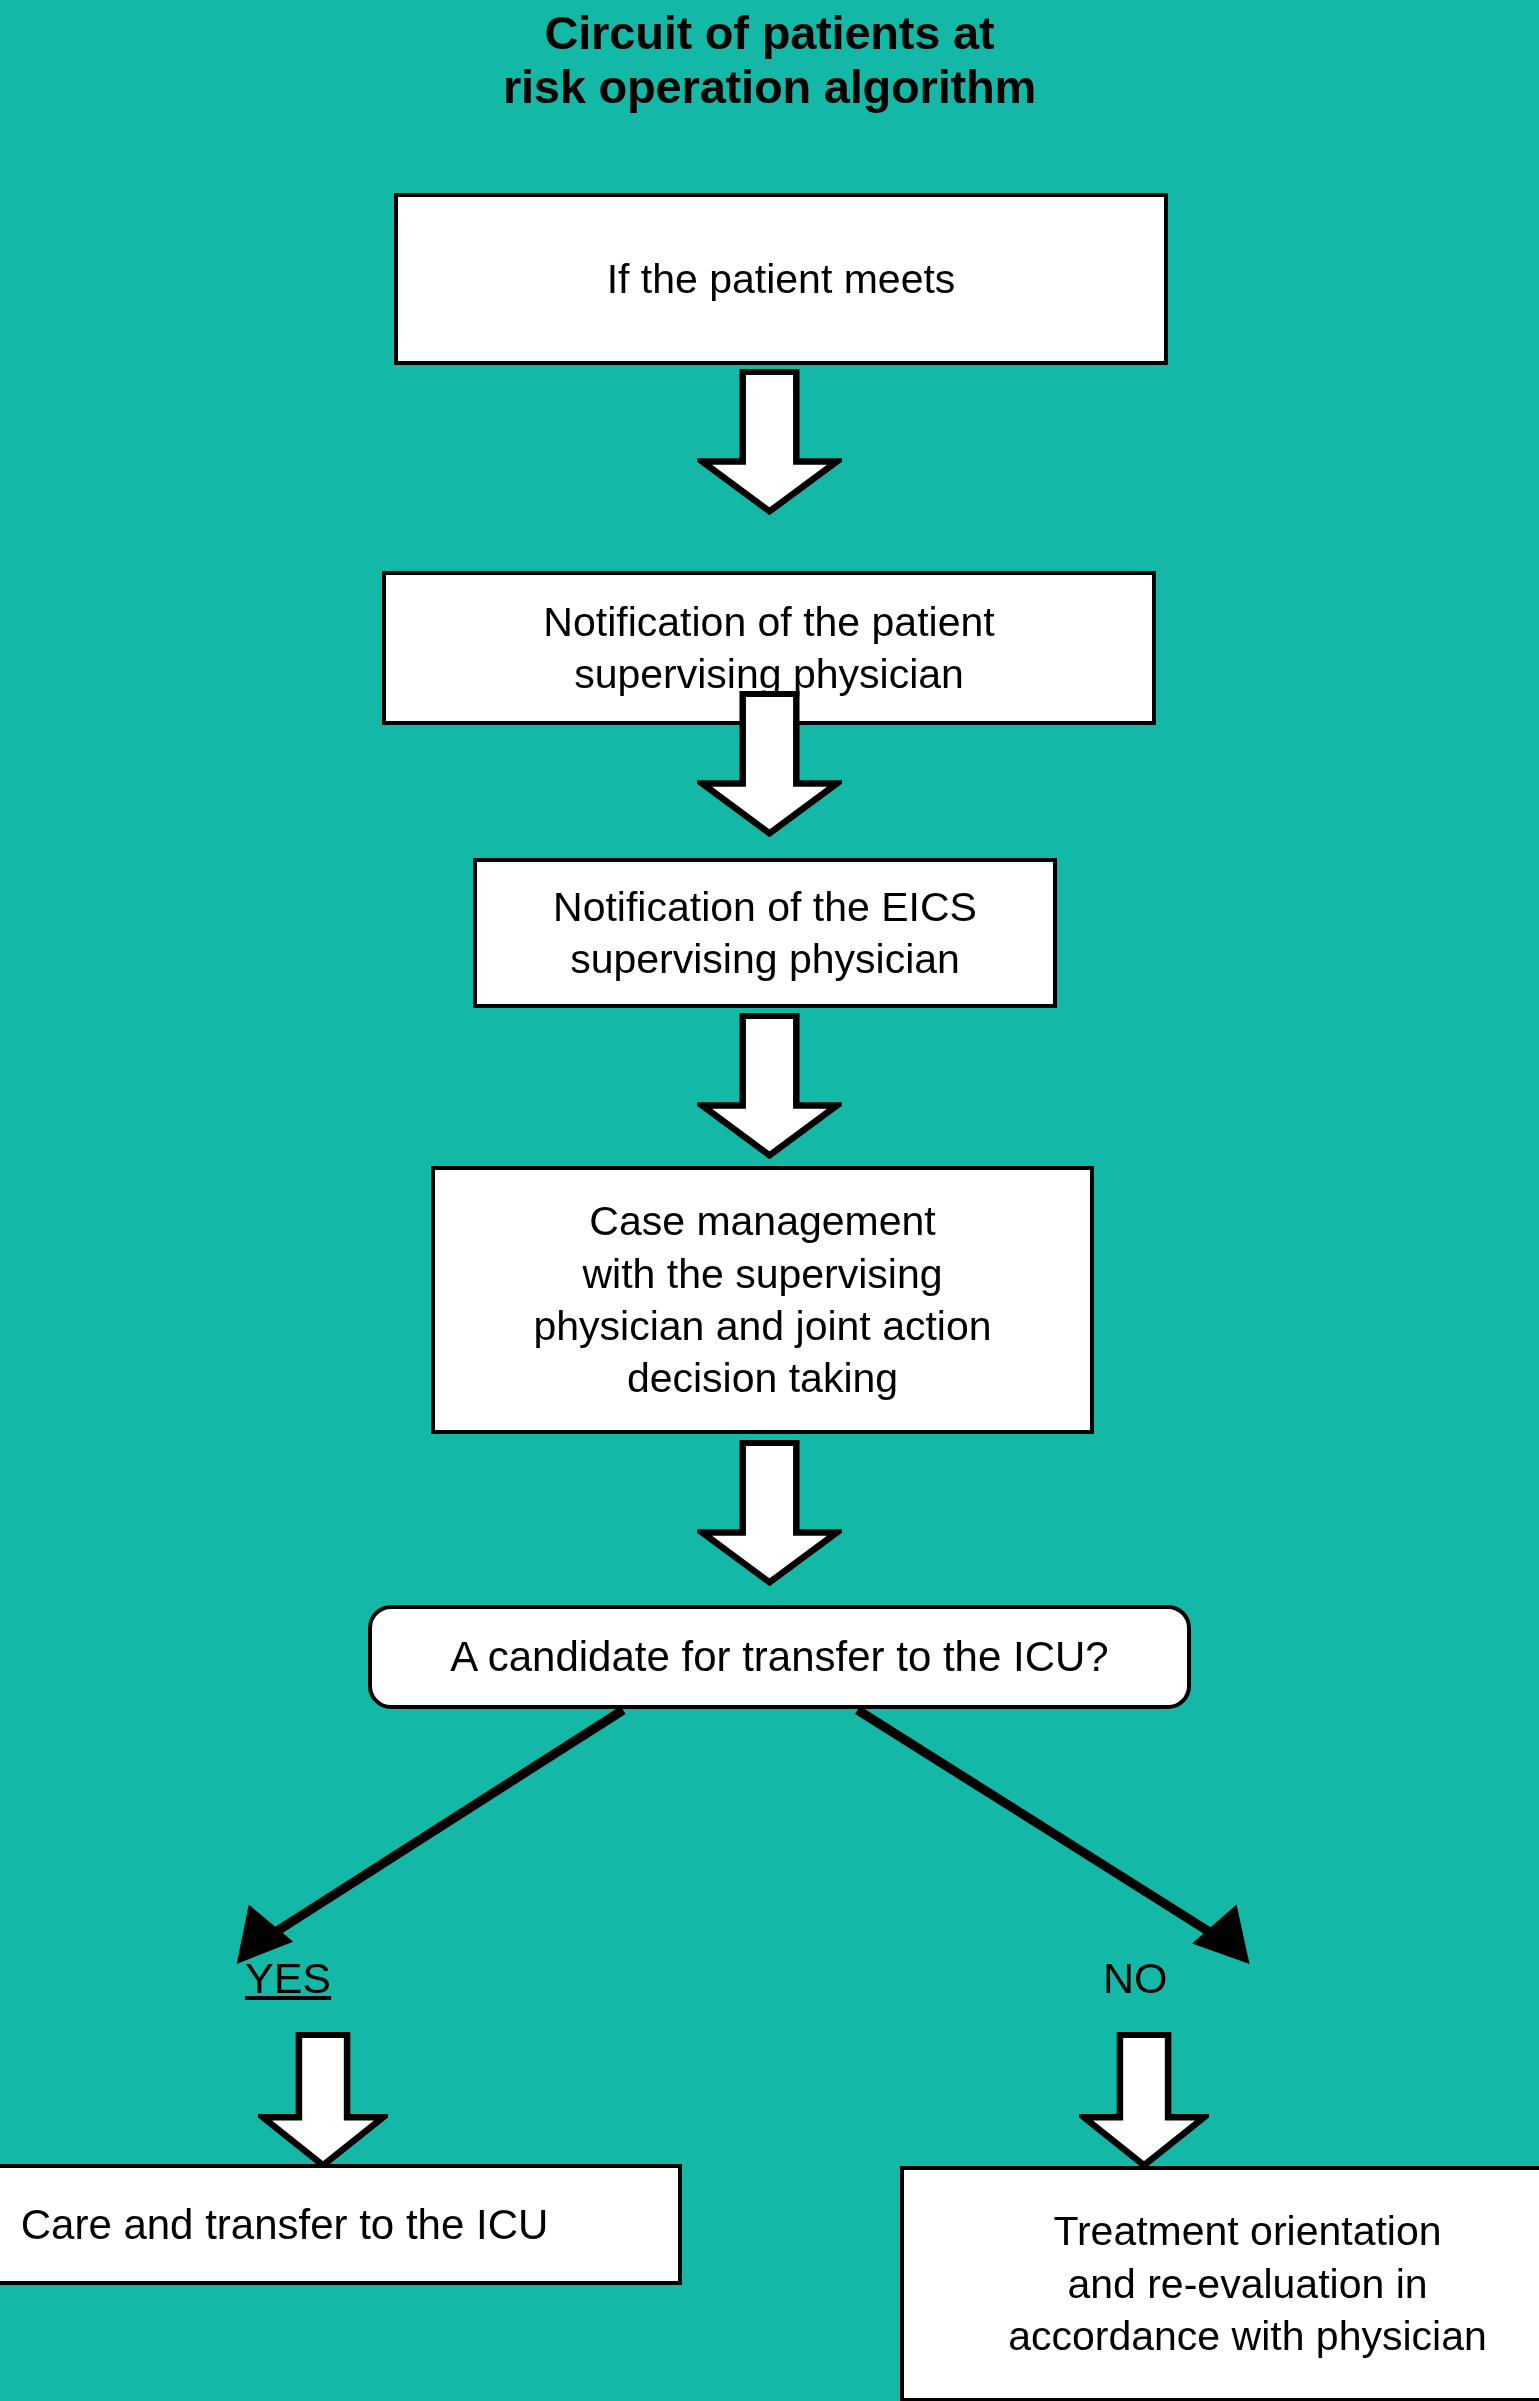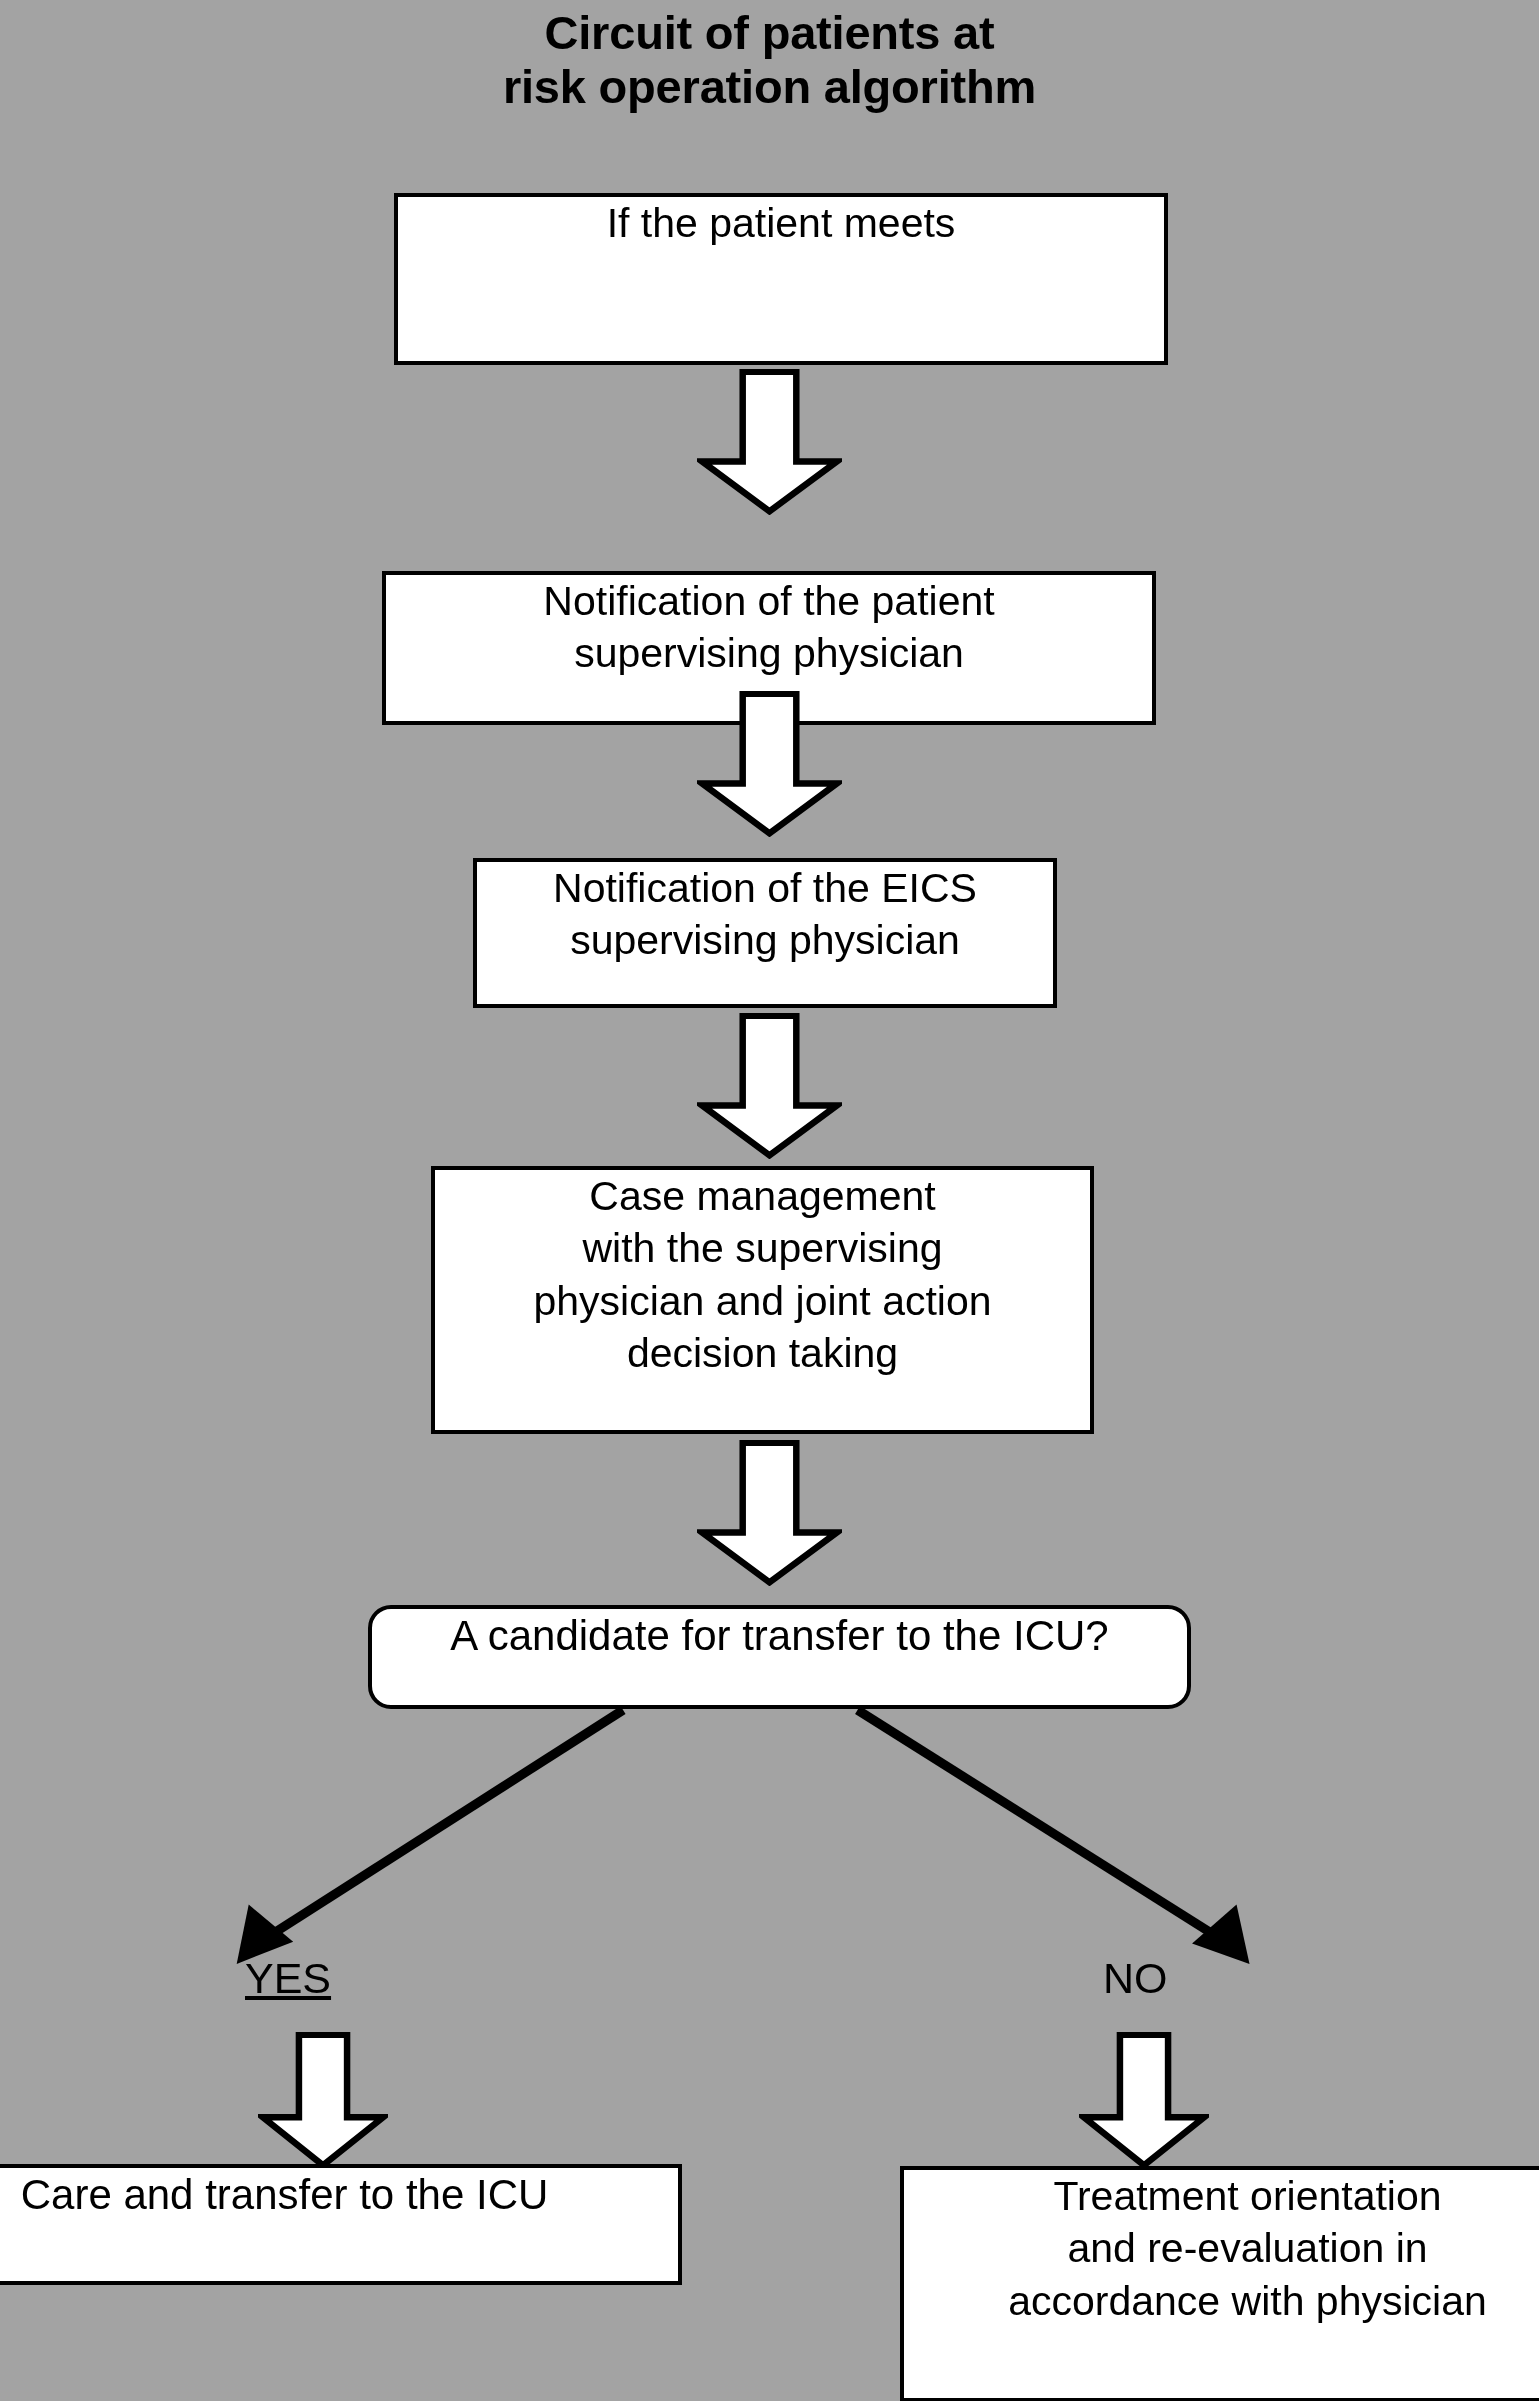--- a/index.html
+++ b/index.html
@@ -4,21 +4,21 @@
 <style>
   html, body {
     margin: 0;
     padding: 0;
     background: #ffffff;
   }
   #page {
     position: relative;
     width: 1539px;
     height: 2401px;
-    background: #a3a3a3;
+    background: #14b8a6;
     font-family: "Liberation Sans", sans-serif;
     color: #000000;
     overflow: hidden;
   }
 
   
   .title {
     position: absolute;
     left: 0;
     top: 5.6px;
@@ -31,20 +31,21 @@
   }
   .title .tl { display: block; }
 
   
   .box {
     position: absolute;
     box-sizing: border-box;
     border: 4.6px solid #000000;
     background: #ffffff;
     display: flex;
+    align-items: center;
     justify-content: center;
     text-align: center;
     font-size: 41px;
     line-height: 1.28;
   }
   .box .inner { width: 100%; padding: 0 5.6px; box-sizing: border-box; }
   .box .ln { display: block; white-space: nowrap; }
 
   .emph {
     font-weight: bold;

